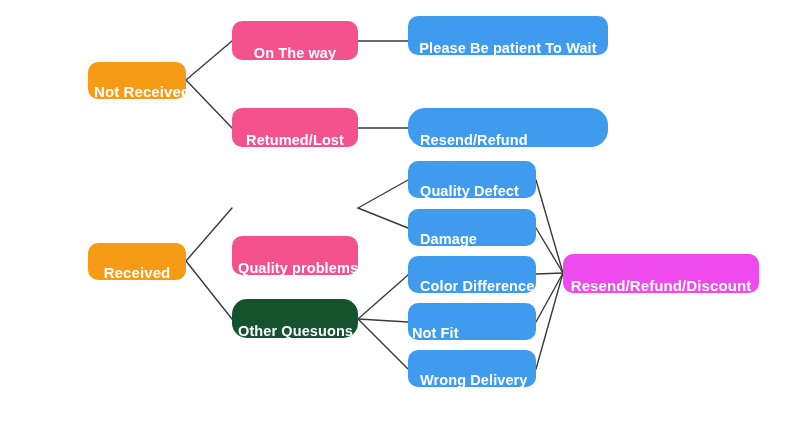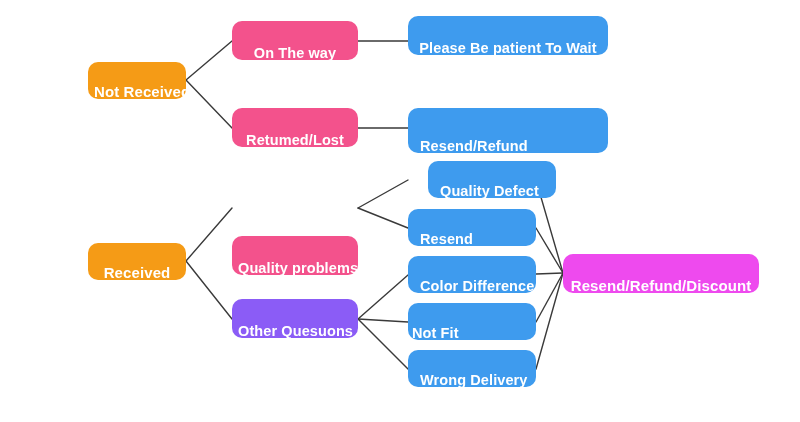--- a/index.html
+++ b/index.html
@@ -76,37 +76,37 @@
     </div>
     <div class="node lvl-mid align-center" style="left: 232px; top: 21px; width: 126px; height: 39px; background: rgb(243, 82, 140); color: rgb(255, 255, 255); padding-left: 6px; padding-right: 6px;">
       <span>On The way</span>
     </div>
     <div class="node lvl-leaf align-center" style="left: 408px; top: 16px; width: 200px; height: 39px; background: rgb(62, 155, 238); color: rgb(255, 255, 255); padding-left: 6px; padding-right: 6px;">
       <span>Please Be patient To Wait</span>
     </div>
     <div class="node lvl-mid align-center" style="left: 232px; top: 108px; width: 126px; height: 39px; background: rgb(243, 82, 140); color: rgb(255, 255, 255); padding-left: 6px; padding-right: 6px;">
       <span>Retumed/Lost</span>
     </div>
-    <div class="node lvl-leaf align-left" style="left: 408px; top: 108px; width: 200px; height: 45px; background: rgb(62, 155, 238); color: rgb(255, 255, 255); padding-left: 12px; padding-right: 6px;">
+    <div class="node lvl-leaf align-left" style="left: 408px; top: 108px; width: 200px; height: 39px; background: rgb(62, 155, 238); color: rgb(255, 255, 255); padding-left: 12px; padding-right: 6px; border-radius: 17px;">
       <span>Resend/Refund</span>
     </div>
     <div class="node lvl-root align-center" style="left: 88px; top: 243px; width: 98px; height: 37px; background: rgb(245, 155, 22); color: rgb(255, 255, 255); padding-left: 6px; padding-right: 6px;">
       <span>Received</span>
     </div>
     <div class="node lvl-mid align-center" style="left: 232px; top: 188px; width: 126px; height: 39px; background: rgb(243, 82, 140); color: rgb(255, 255, 255); padding-left: 6px; padding-right: 6px; margin-top: 48px;">
       <span>Quality problems</span>
     </div>
-    <div class="node lvl-mid align-center" style="left: 232px; top: 299px; width: 126px; height: 39px; background: #8b5cf6; color: rgb(255, 255, 255); padding-left: 6px; padding-right: 6px;">
+    <div class="node lvl-mid align-center" style="left: 232px; top: 299px; width: 126px; height: 39px; background: #14532d; color: rgb(255, 255, 255); padding-left: 6px; padding-right: 6px; border-radius: 15px;">
       <span>Other Quesuons</span>
     </div>
-    <div class="node lvl-leaf align-left" style="left: 408px; top: 161px; width: 128px; height: 37px; background: rgb(62, 155, 238); color: rgb(255, 255, 255); padding-left: 12px; padding-right: 6px; margin-left: 20px;">
+    <div class="node lvl-leaf align-left" style="left: 408px; top: 161px; width: 128px; height: 37px; background: rgb(62, 155, 238); color: rgb(255, 255, 255); padding-left: 12px; padding-right: 6px;">
       <span>Quality Defect</span>
     </div>
     <div class="node lvl-leaf align-left" style="left: 408px; top: 209px; width: 128px; height: 37px; background: rgb(62, 155, 238); color: rgb(255, 255, 255); padding-left: 12px; padding-right: 6px;">
-      <span>Resend</span>
+      <span>Damage</span>
     </div>
     <div class="node lvl-leaf align-left" style="left: 408px; top: 256px; width: 128px; height: 37px; background: rgb(62, 155, 238); color: rgb(255, 255, 255); padding-left: 12px; padding-right: 6px;">
       <span>Color Difference</span>
     </div>
     <div class="node lvl-leaf align-left" style="left: 408px; top: 303px; width: 128px; height: 37px; background: rgb(62, 155, 238); color: rgb(255, 255, 255); padding-left: 4px; padding-right: 6px;">
       <span>Not Fit</span>
     </div>
     <div class="node lvl-leaf align-left" style="left: 408px; top: 350px; width: 128px; height: 37px; background: rgb(62, 155, 238); color: rgb(255, 255, 255); padding-left: 12px; padding-right: 6px;">
       <span>Wrong Delivery</span>
     </div>

